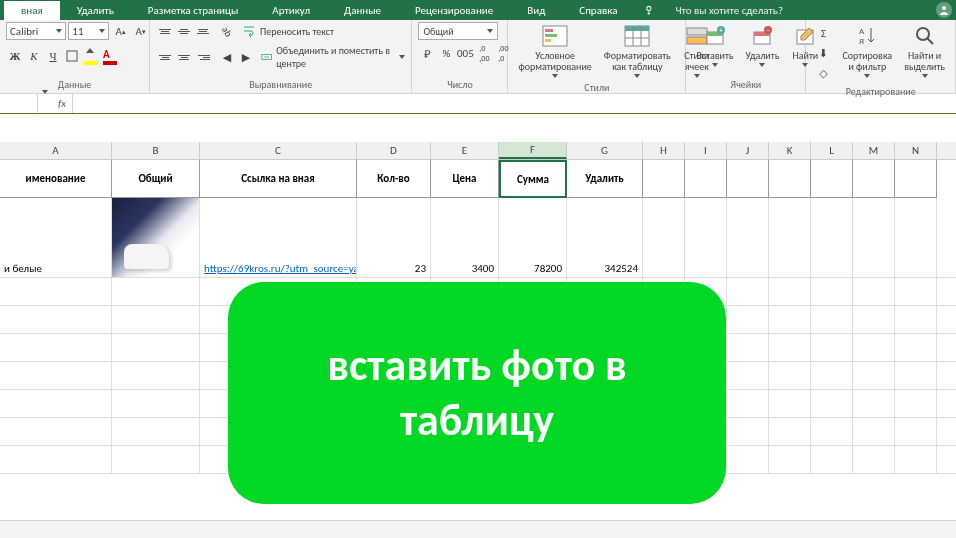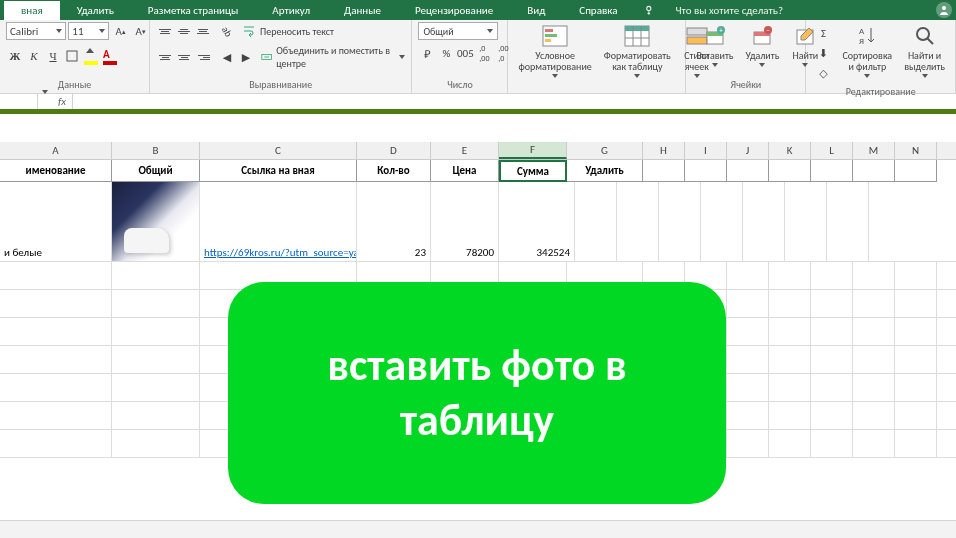--- a/index.html
+++ b/index.html
@@ -24,30 +24,30 @@
 .bold{font-weight:700;font-family:'Times New Roman'}
 .ital{font-style:italic;font-family:'Times New Roman'}
 .under{text-decoration:underline;font-family:'Times New Roman'}
 .color-box{width:14px;height:4px}
 .align-ico{display:flex;flex-direction:column;gap:1px;justify-content:center;align-items:center;width:14px}
 .align-ico span{height:1px;background:#555;display:block}
 .wrap-text{display:flex;align-items:center;gap:4px;font-size:10px}
 .big-btn{display:flex;flex-direction:column;align-items:center;justify-content:center;padding:2px 4px;cursor:pointer;text-align:center;font-size:10px;line-height:1.1;gap:2px}
 .big-btn svg{width:28px;height:24px}
 .num-fmt{border:1px solid #ababab;background:#fff;padding:1px 4px;height:18px;display:flex;align-items:center;justify-content:space-between;width:80px;font-size:10px}
-.formula-bar{height:20px;border-bottom:5px solid #4d7c0f;display:flex;align-items:flex-start;font-size:11px;background:#fff}
+.formula-bar{height:20px;border-bottom:1px solid #4d7c0f;display:flex;align-items:flex-start;font-size:11px;background:#fff}
 .name-box{width:38px;border-right:1px solid #d4d4d4;padding:0 4px;height:100%;display:flex;align-items:center}
 .fx{padding:0 6px;font-style:italic;color:#666;border-right:1px solid #d4d4d4;height:100%;display:flex;align-items:center}
 .grid-wrap{position:relative;background:#fff}
 .col-headers{display:flex;height:18px;background:#f0f0f0;border-bottom:1px solid #ccc;font-size:11px;color:#444;margin-top:28px}
 .ch{border-right:1px solid #ccc;display:flex;align-items:center;justify-content:center}
 .ch.sel{background:#d4e6d4;border-bottom:2px solid #217346}
 .data-row{display:flex;border-bottom:1px solid #ddd;font-size:11px}
 .cell{border-right:1px solid #ddd;padding:2px 4px;display:flex;align-items:center;overflow:hidden;white-space:nowrap}
-.hdr-row .cell{font-weight:700;justify-content:center;height:22px;border-bottom:1px solid #999;border-right:1px solid #999}
+.hdr-row .cell{font-weight:700;justify-content:center;height:38px;border-bottom:1px solid #999;border-right:1px solid #999}
 .hdr-row{border-bottom:none}
 .img-cell{padding:0;position:relative}
 .product-img{width:100%;height:100%;background:linear-gradient(135deg,#1a2040 0%,#2a3560 30%,#e8e8f0 55%,#fff 70%);position:relative}
 .product-img::after{content:'';position:absolute;bottom:8px;left:12px;width:45px;height:25px;background:#f5f5f5;border-radius:8px 12px 4px 4px;box-shadow:2px 2px 4px rgba(0,0,0,.2)}
 .link{color:#0563c1;text-decoration:underline}
 .num{justify-content:flex-end}
 .empty-row{height:28px}
 .empty-row .cell{height:28px}
 .overlay{position:absolute;left:228px;top:282px;width:498px;height:222px;background:#00d823;border-radius:36px;display:flex;align-items:center;justify-content:center;color:#fff;font-weight:700;font-size:44px;text-align:center;line-height:1.25;padding:20px}
 .status{position:absolute;bottom:0;left:0;right:0;height:18px;background:#f3f3f3;border-top:1px solid #d4d4d4;font-size:10px;color:#555;display:flex;align-items:center;padding:0 6px}
@@ -243,20 +243,21 @@
       </div>
       <div class="big-btn">
         <svg viewBox="0 0 28 24">
             <rect x="4" y="4" width="20" height="7" fill="#ddd" stroke="#888"></rect>
             <rect x="4" y="13" width="20" height="7" fill="#fb5" stroke="#888"></rect>
           </svg>
         <span>Стили ячеек</span>
           <span class="dd"></span>
       </div>
     </div>
+    <div class="group-label">Стили</div>
   </div>
 
   <div class="group" style="width:120px">
     <div class="group-body">
       <div class="big-btn">
         <svg viewBox="0 0 28 24">
             <rect x="6" y="8" width="16" height="12" fill="#fff" stroke="#888"></rect>
             <rect x="6" y="8" width="16" height="4" fill="#7b7"></rect>
             <circle cx="20" cy="6" r="4" fill="#5a9"></circle>
             <text x="20" y="9" font-size="7" fill="#fff" text-anchor="middle">+</text>
@@ -359,20 +360,21 @@
 
   <div class="data-row" style="height:80px">
     <div class="cell c-A" style="align-items:flex-end">и белые</div>
     <div class="cell c-B img-cell">
         <div class="product-img"></div>
       </div>
     <div class="cell c-C" style="align-items:flex-end">
         <span class="link">https://69kros.ru/?utm_source=yande</span>
       </div>
     <div class="cell c-D num" style="align-items:flex-end">23</div>
+    <div class="cell c-E num" style="align-items:flex-end">3400</div>
     <div class="cell c-F num" style="align-items:flex-end">78200</div>
     <div class="cell c-G num" style="align-items:flex-end">342524</div>
     <div class="cell c-H"></div>
       <div class="cell c-I"></div>
       <div class="cell c-J"></div>
       <div class="cell c-K"></div>
       <div class="cell c-L"></div>
       <div class="cell c-M"></div>
       <div class="cell c-N"></div>
   </div>

